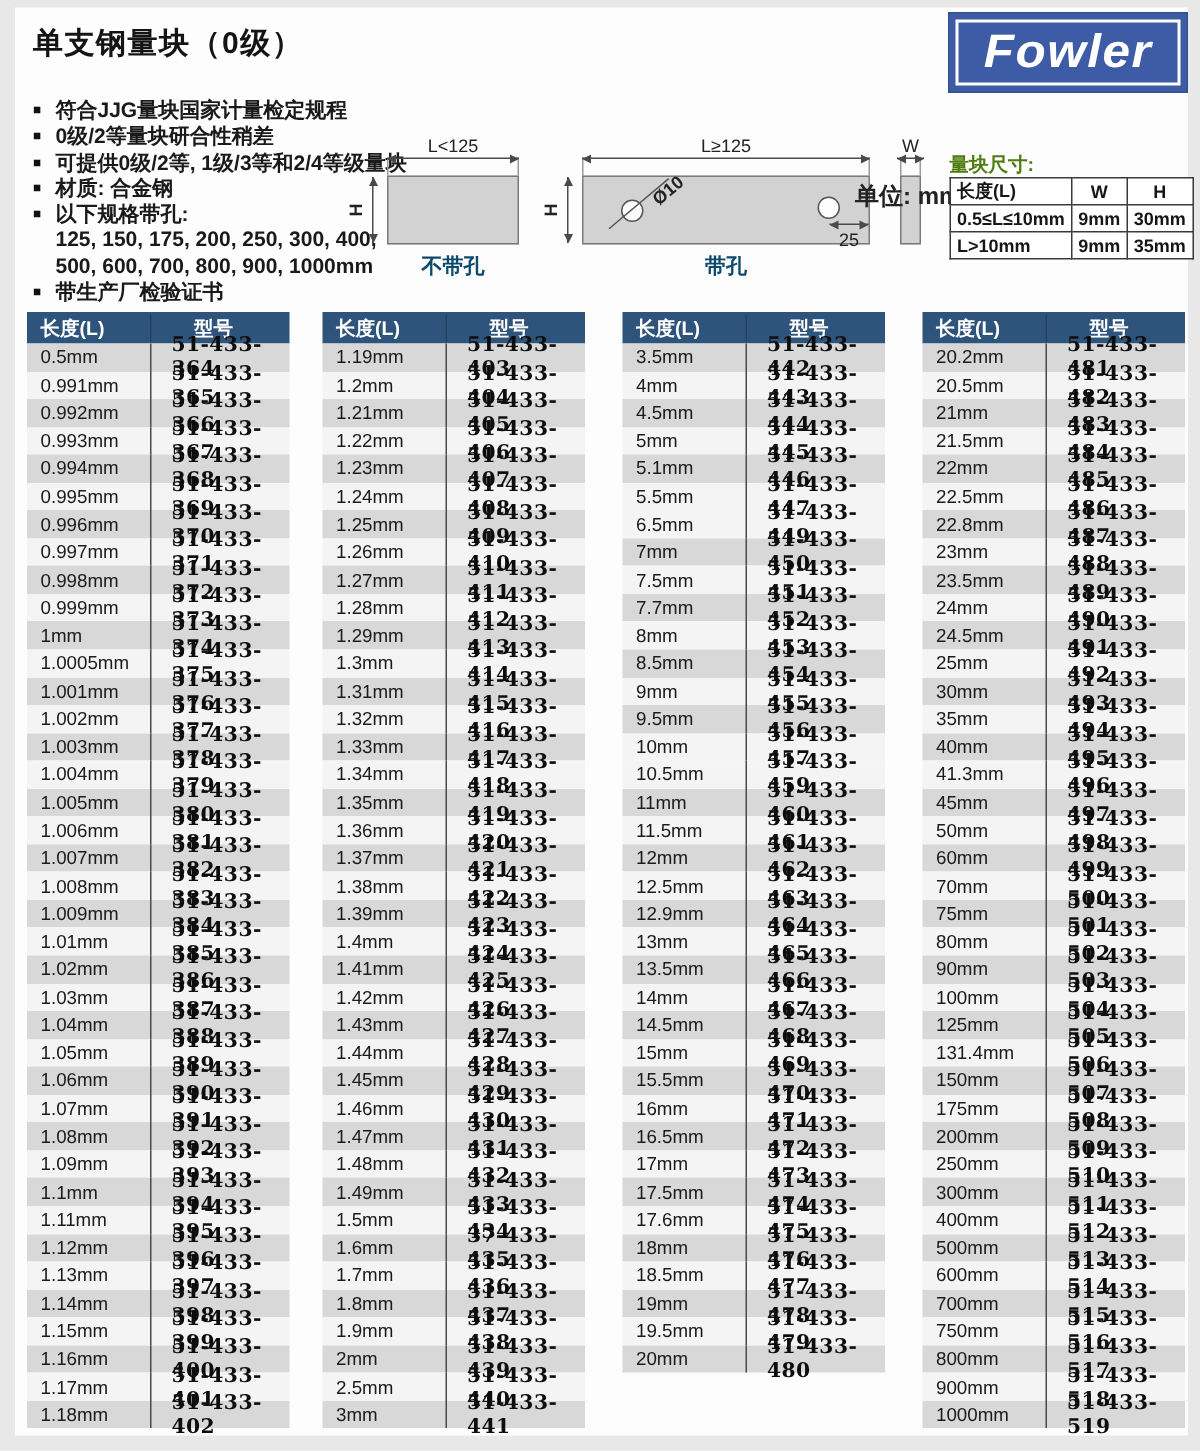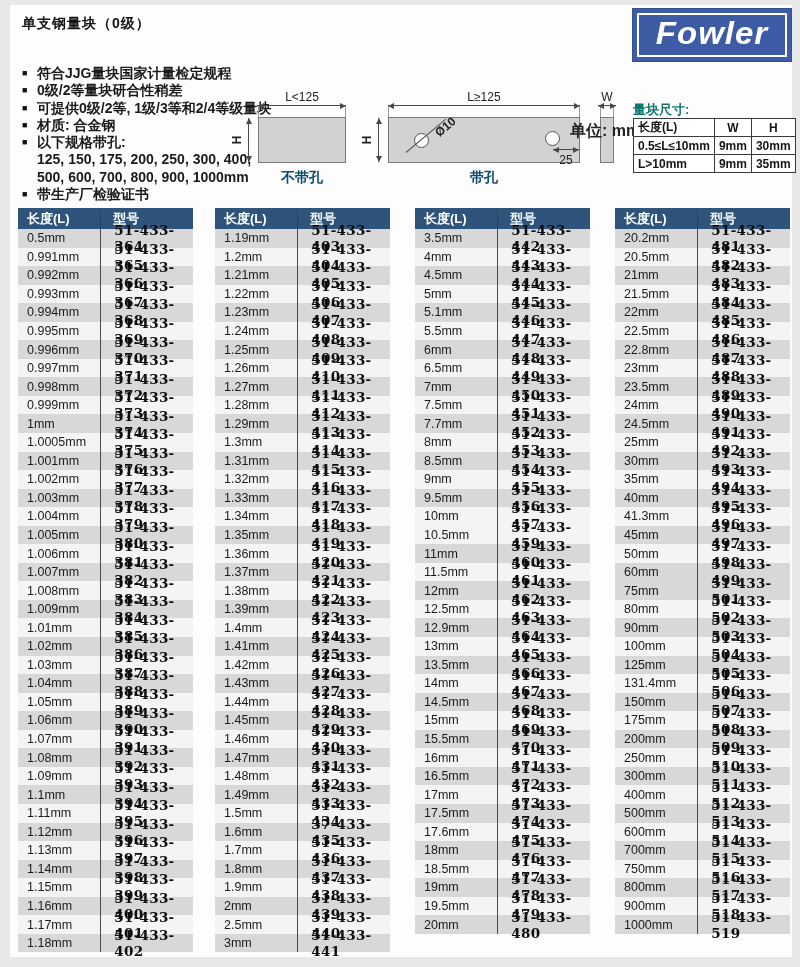--- a/index.html
+++ b/index.html
@@ -1,19 +1,19 @@
 <!DOCTYPE html>
 <html><head>
 <meta charset="utf-8">
 <style>
   * { margin:0; padding:0; box-sizing:border-box; }
   html,body { width:800px; height:967px; background:#e8e8e8; font-family:"Liberation Sans",sans-serif; }
   .page { position:absolute; left:10px; top:5px; width:782px; height:952px; background:#fdfdfd; }
 
-  .page-title { position:absolute; left:12px; top:10px; font-size:14px; font-weight:bold; color:#141414; letter-spacing:1px;text-align:right; }
+  .page-title { position:absolute; left:12px; top:10px; font-size:20px; font-weight:bold; color:#141414; letter-spacing:1px;text-align:right; }
 
   
   .logo { position:absolute; left:622px; top:3px; width:160px; height:54px; background:#3e5ba6; border:1px solid #34508f; }
   .logo-inner { position:absolute; inset:4px; border:2px solid #ffffff; display:flex; align-items:flex-start; justify-content:center; }
   .logo-text { color:#ffffff; font-size:33px; font-weight:bold; font-style:italic; letter-spacing:1px; transform:scaleY(0.95); }
 
   
   .features { position:absolute; left:12px; top:60px; width:340px; }
   .feature { display:flex; font-size:14px; font-weight:bold; color:#1a1a1a; line-height:17.3px; }
   .feature .bullet { width:15px; font-size:9px; line-height:17.3px; color:#111; flex:0 0 15px; }
@@ -32,32 +32,32 @@
   .dimv::after { bottom:0; border-top:6px solid #4a4a4a; }
   .dimv .lbl { position:absolute; left:-16px; top:50%; transform:translate(0,-50%) rotate(-90deg); font-size:12px; font-weight:bold; color:#222; }
   .ext { position:absolute; width:1px; background:#9a9a9a; }
   .hole { position:absolute; width:15px; height:15px; border-radius:50%; background:#fcfcfc; border:1px solid #555; }
   .leader { position:absolute; width:52px; border-top:1px solid #555; transform:rotate(-40deg); transform-origin:left center; }
   .leader-lbl { position:absolute; font-size:12px; font-weight:bold; color:#222; transform:rotate(-40deg); white-space:nowrap; }
   .caption { position:absolute; font-size:14px; font-weight:bold; color:#0c4a6e; text-align:center; }
   .unit-label { position:absolute; left:560px; top:72px; font-size:16px; font-weight:bold; color:#222;margin-top:44px; }
 
   
-  .size-title { position:absolute; left:623px; top:96px; font-size:13px; font-weight:bold; color:#0f766e; }
+  .size-title { position:absolute; left:623px; top:96px; font-size:13px; font-weight:bold; color:#4d7c0f; }
   .size-table { position:absolute; left:623px; top:113px; width:158px; border-collapse:collapse; }
   .size-table td,.size-table th { border:1px solid #3a3a3a; font-size:12px; font-weight:bold; color:#161616; height:18px; padding:0 4px; background:#fff; }
   .size-table td.c0 { width:82px; text-align:left; }
   .size-table td.c1,.size-table td.c2 { width:38px; text-align:center; }
 
   
   .spec-table { position:absolute; top:203px; width:175px; }
   .t-head { display:flex; height:21px; background:#2f547b; align-items:center; }
   .t-head span { color:#fff; font-size:13px; font-weight:bold; }
   .th-len { width:47%; padding-left:9px; }
-  .th-model { width:53%; padding-left:12px; border-left:1px solid #24425f; }
+  .th-model { width:53%; padding-left:28px; border-left:1px solid #24425f; }
   .t-row { display:flex; height:18.55px; align-items:center; }
   .t-row.odd { background:#d8d8d8; }
   .t-row.even { background:#f4f4f4; }
   .td-len { width:47%; padding-left:9px; font-size:12.5px; color:#1b1b1b; }
   .td-model { width:53%; padding-left:13px; border-left:1px solid #4a4a4a; align-self:stretch; display:flex; align-items:center;
               font-family:"DejaVu Serif",serif; font-size:13.5px; font-weight:bold; letter-spacing:0.3px; color:#0d0d0d; }
   .spec-table[data-table="0"] { left:8px; }
   .spec-table[data-table="1"] { left:205px; }
   .spec-table[data-table="2"] { left:405px; }
   .spec-table[data-table="3"] { left:605px; }
@@ -515,24 +515,20 @@
         <span class="td-model">51-433-445</span>
       </div>
       <div class="t-row odd">
         <span class="td-len">5.1mm</span>
         <span class="td-model">51-433-446</span>
       </div>
       <div class="t-row even">
         <span class="td-len">5.5mm</span>
         <span class="td-model">51-433-447</span>
       </div>
-      <div class="t-row odd">
-        <span class="td-len">6mm</span>
-        <span class="td-model">51-433-448</span>
-      </div>
       <div class="t-row even">
         <span class="td-len">6.5mm</span>
         <span class="td-model">51-433-449</span>
       </div>
       <div class="t-row odd">
         <span class="td-len">7mm</span>
         <span class="td-model">51-433-450</span>
       </div>
       <div class="t-row even">
         <span class="td-len">7.5mm</span>
@@ -725,20 +721,24 @@
         <span class="td-model">51-433-497</span>
       </div>
       <div class="t-row even">
         <span class="td-len">50mm</span>
         <span class="td-model">51-433-498</span>
       </div>
       <div class="t-row odd">
         <span class="td-len">60mm</span>
         <span class="td-model">51-433-499</span>
       </div>
+      <div class="t-row even">
+        <span class="td-len">70mm</span>
+        <span class="td-model">51-433-500</span>
+      </div>
       <div class="t-row odd">
         <span class="td-len">75mm</span>
         <span class="td-model">51-433-501</span>
       </div>
       <div class="t-row even">
         <span class="td-len">80mm</span>
         <span class="td-model">51-433-502</span>
       </div>
       <div class="t-row odd">
         <span class="td-len">90mm</span>

